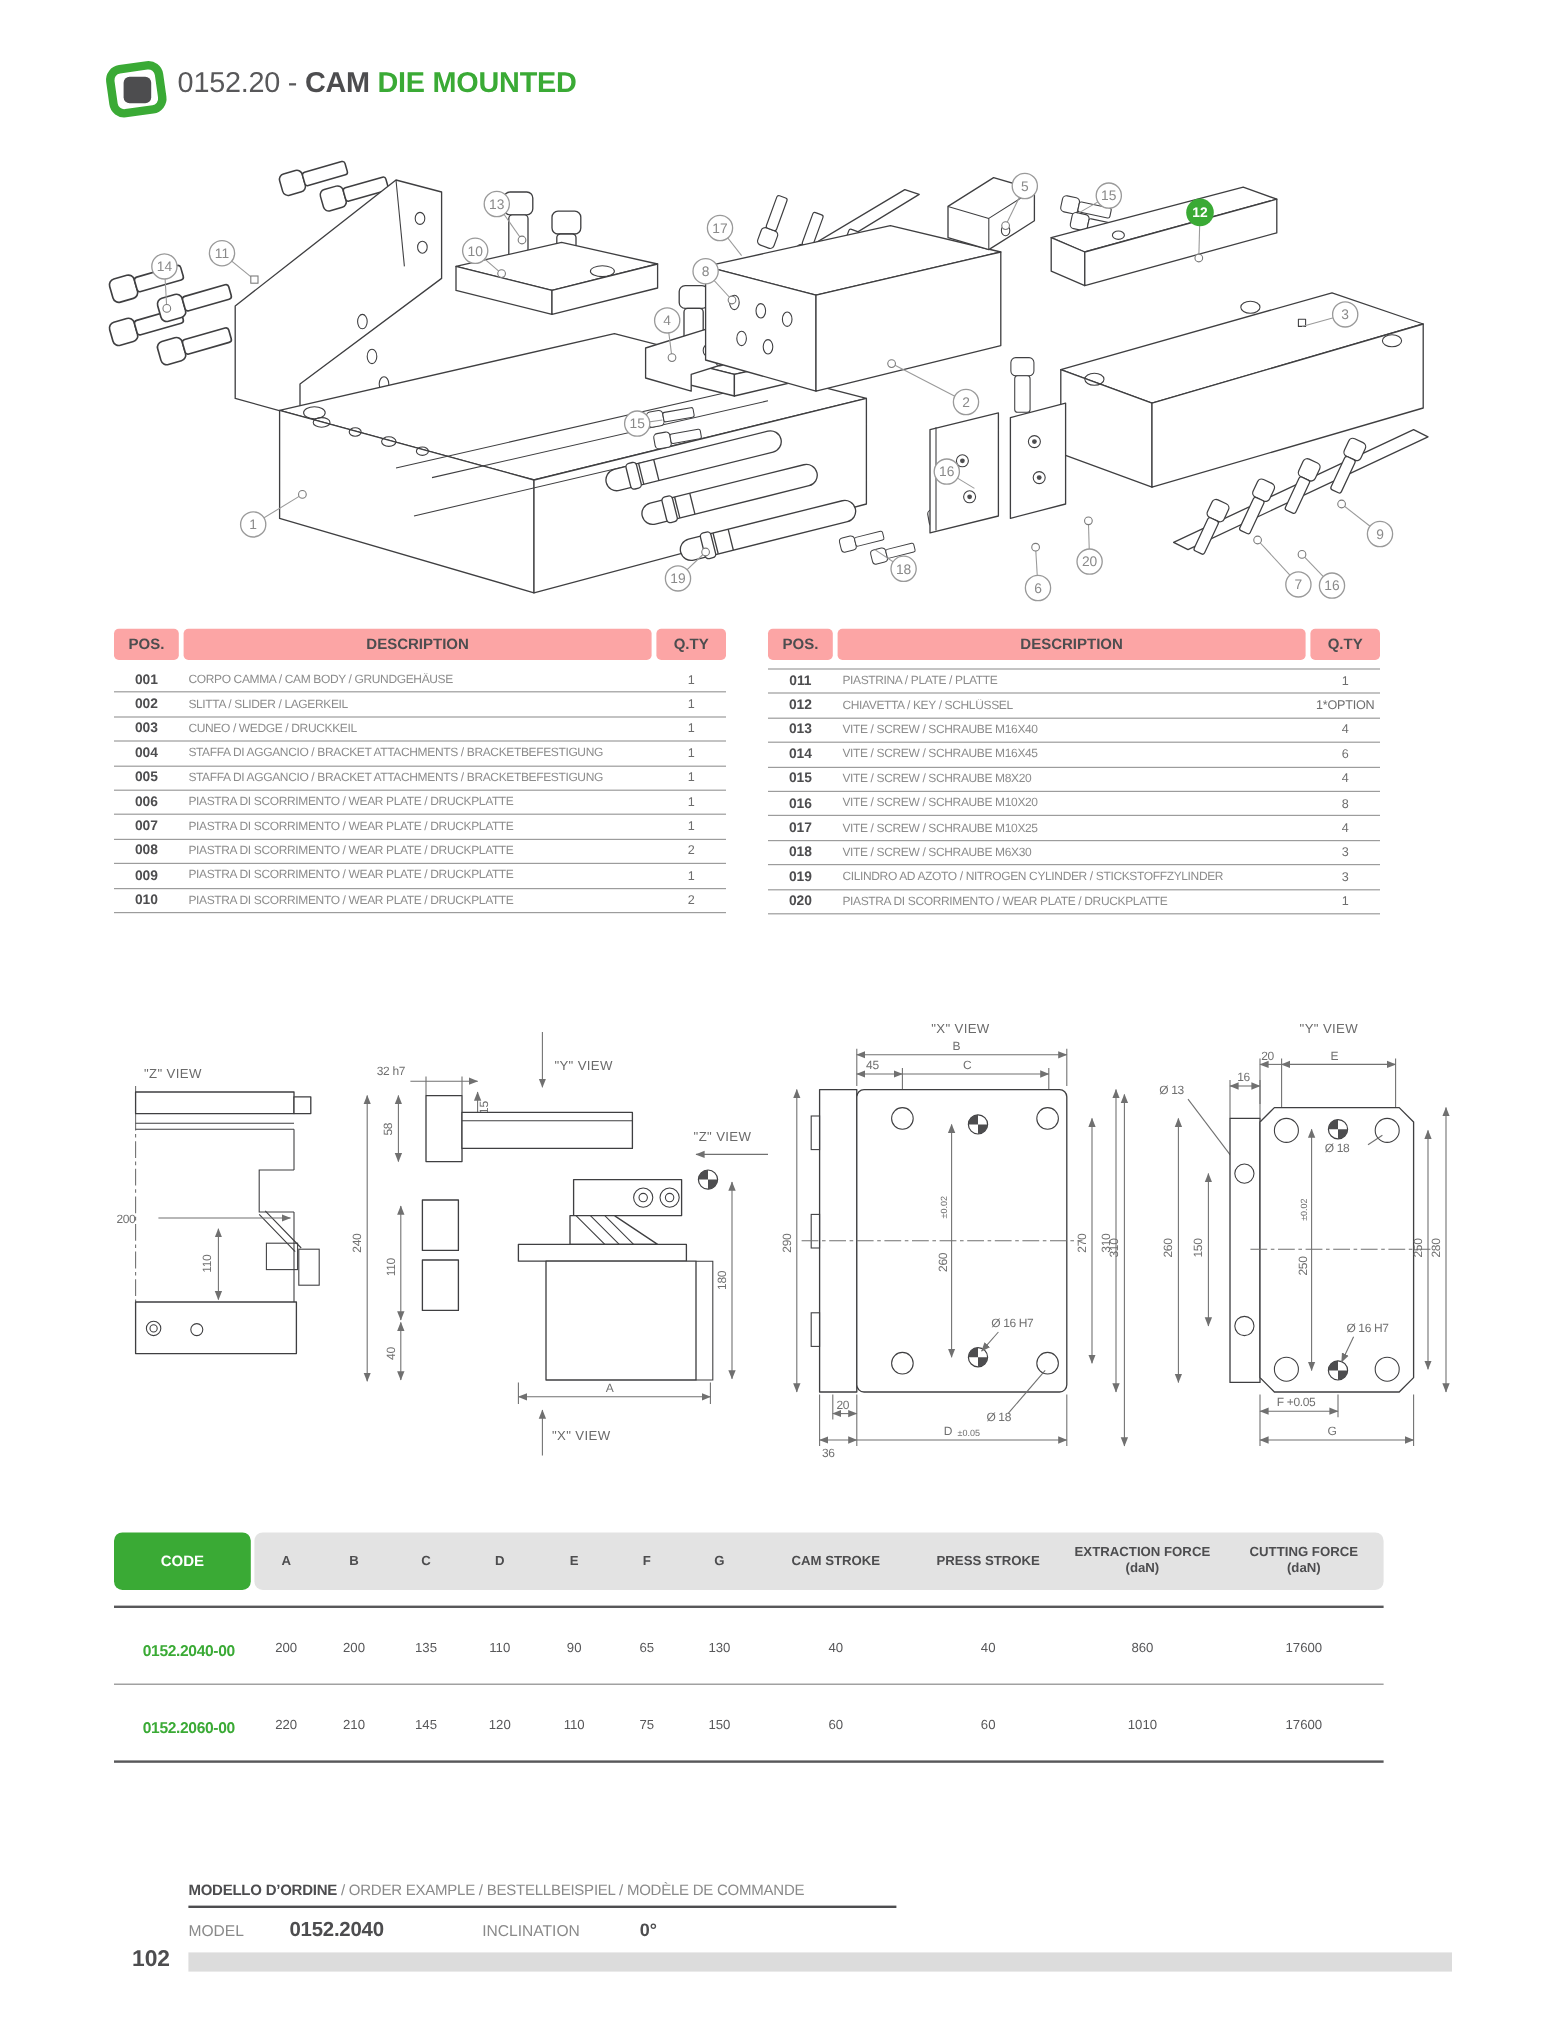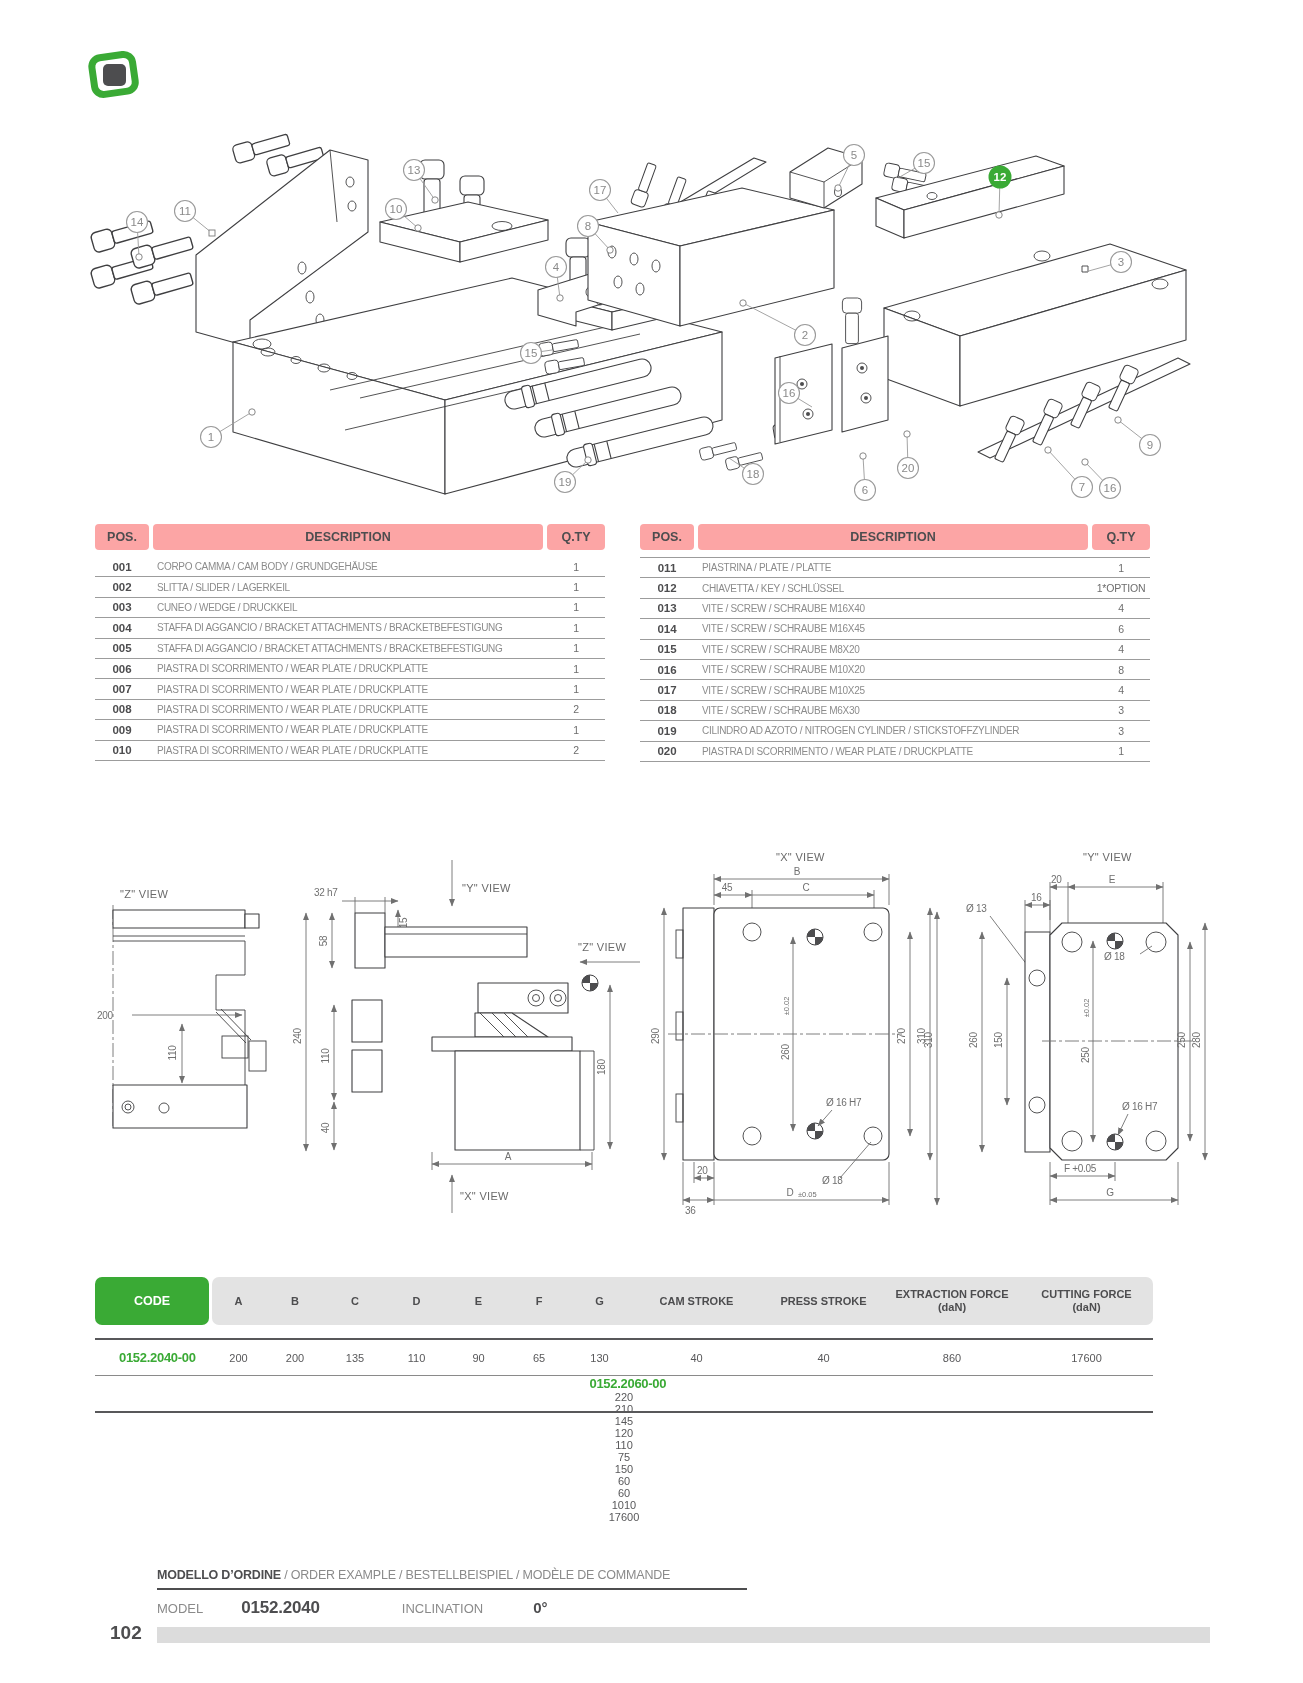--- a/index.html
+++ b/index.html
@@ -32,22 +32,22 @@
   .spec{position:absolute;left:95px;top:1277px;width:1058px;}
   .spec-head{display:flex;gap:3px;height:48px;}
   .spec-code{width:114px;background:#3aaa35;color:#fff;font-weight:bold;font-size:12.5px;
              border-radius:7px;display:flex;align-items:center;justify-content:center;}
   .spec-cols{flex:1;background:#e3e3e3;border-radius:7px;display:flex;align-items:center;}
   .sc{display:flex;flex-direction:column;align-items:center;justify-content:center;
       font-weight:bold;font-size:11px;color:#4d4d4f;line-height:13px;text-align:center;}
   .w-a{width:53px}.w-b{width:60px}.w-c{width:60px}.w-d{width:63px}.w-e{width:61px}
   .w-f{width:60px}.w-g{width:61px}.w-cam{width:133px}.w-press{width:121px}.w-ext{width:136px}.w-cut{width:133px}
   .spec-body{margin-top:13px;border-top:2px solid #58585a;}
-  .spec-row{display:flex;align-items:center;height:35px;border-bottom:1px solid #8a8a8a;}
-  .spec-row:last-child{border-bottom:2px solid #58585a;flex-direction:column;}
+  .spec-row{display:flex;height:35px;border-bottom:1px solid #8a8a8a;margin-top:28px;}
+  .spec-row:last-child{border-bottom:2px solid #58585a;}
   .spec-row .r-code{width:117px;padding-left:24px;box-sizing:border-box;color:#3aaa35;font-weight:bold;font-size:13px;letter-spacing:-0.3px;}
   .spec-row .num{text-align:center;color:#58585a;font-size:11px;}
 
   
   .order-line{position:absolute;left:157px;top:1568px;width:590px;font-size:12.5px;letter-spacing:-0.2px;
               padding-bottom:6px;border-bottom:2px solid #4d4d4f;white-space:nowrap;}
   .order-bold{font-weight:bold;color:#4d4d4f;}
   .order-rest{color:#8a8a8a;}
   .model-line{position:absolute;left:157px;top:1598px;display:flex;align-items:baseline;white-space:nowrap;gap:34px;}
   .model-label{color:#8a8a8a;font-size:13px;}
@@ -74,20 +74,23 @@
 </style>
 </head>
 <body>
 
 <div id="page">
 
   <svg class="abs" style="left:86px;top:48px;" width="56" height="54" viewBox="0 0 56 54">
     <rect x="7" y="8" width="41" height="37" rx="9" fill="none" stroke="#3aaa35" stroke-width="7" transform="rotate(-8 27 26)"></rect>
     <rect x="17" y="16" width="23" height="22" rx="5" fill="#4d4d4f"></rect>
   </svg>
+  <div class="hdr-title">
+    <span class="hdr-prefix">0152.20 - </span><span class="hdr-bold">CAM </span><span class="hdr-green">DIE MOUNTED</span>
+  </div>
 
   <svg class="abs" style="left:0;top:0;" width="1303" height="520" viewBox="0 0 1303 520">
     <defs>
       <g id="scr">
           <rect x="-16" y="-8" width="17" height="16" rx="4"></rect>
           <rect x="1" y="-5" width="32" height="10" rx="2"></rect>
         </g>
       <g id="scrV">
           <rect x="-12" y="-10" width="24" height="19" rx="5"></rect>
           <rect x="-8" y="9" width="16" height="38" rx="3"></rect>

